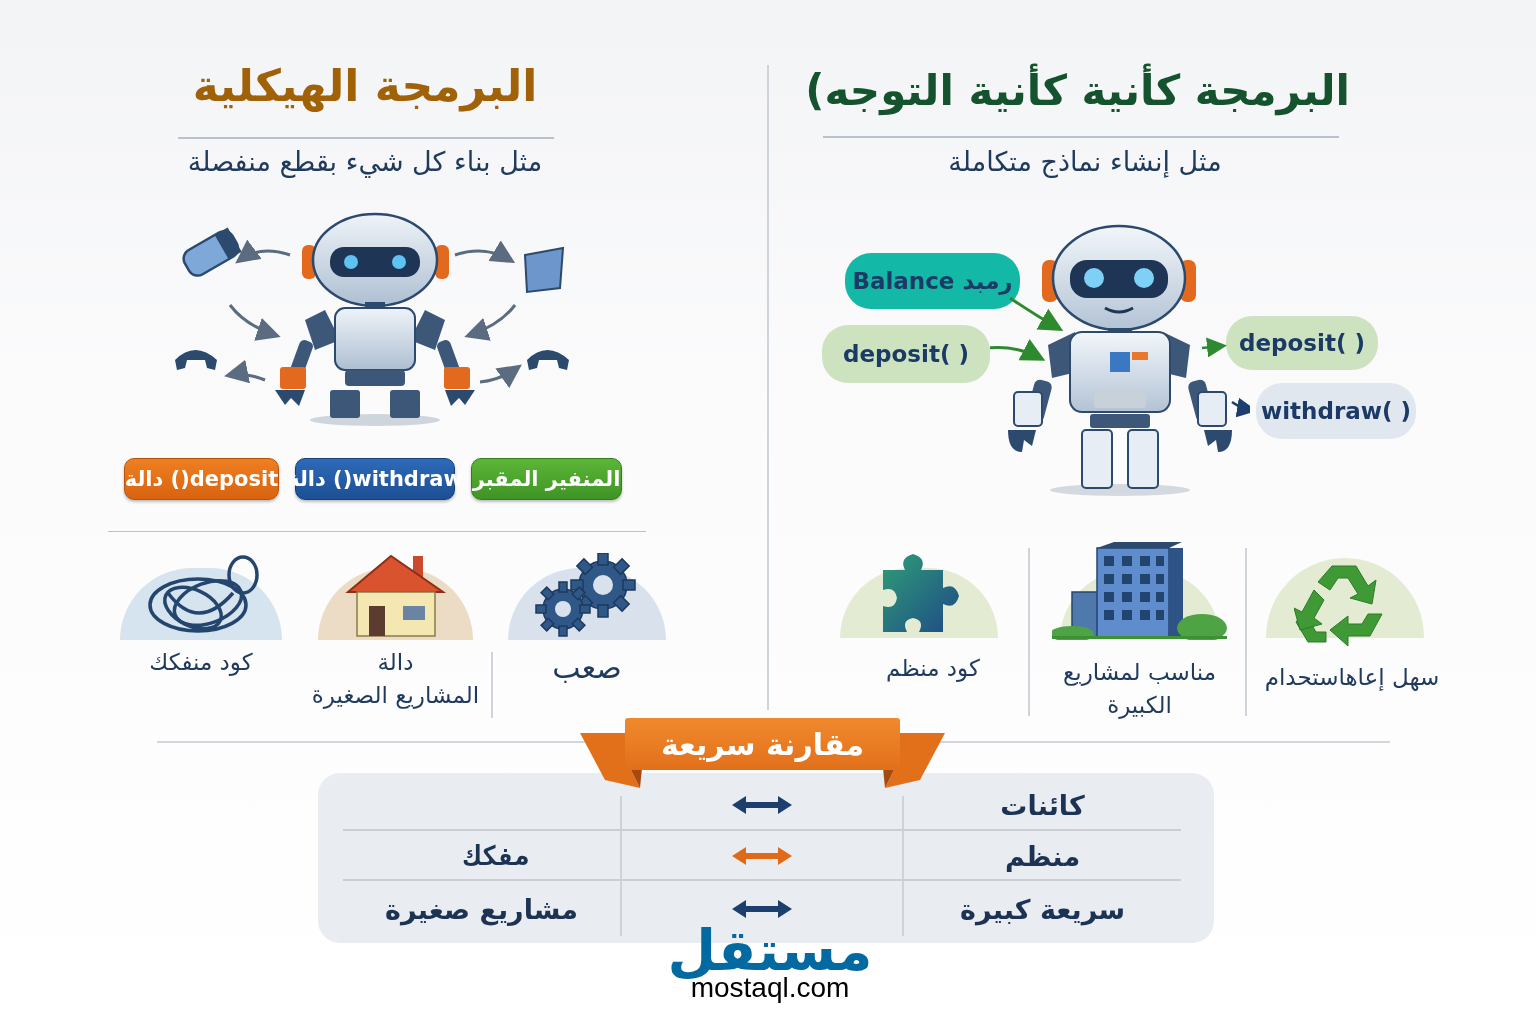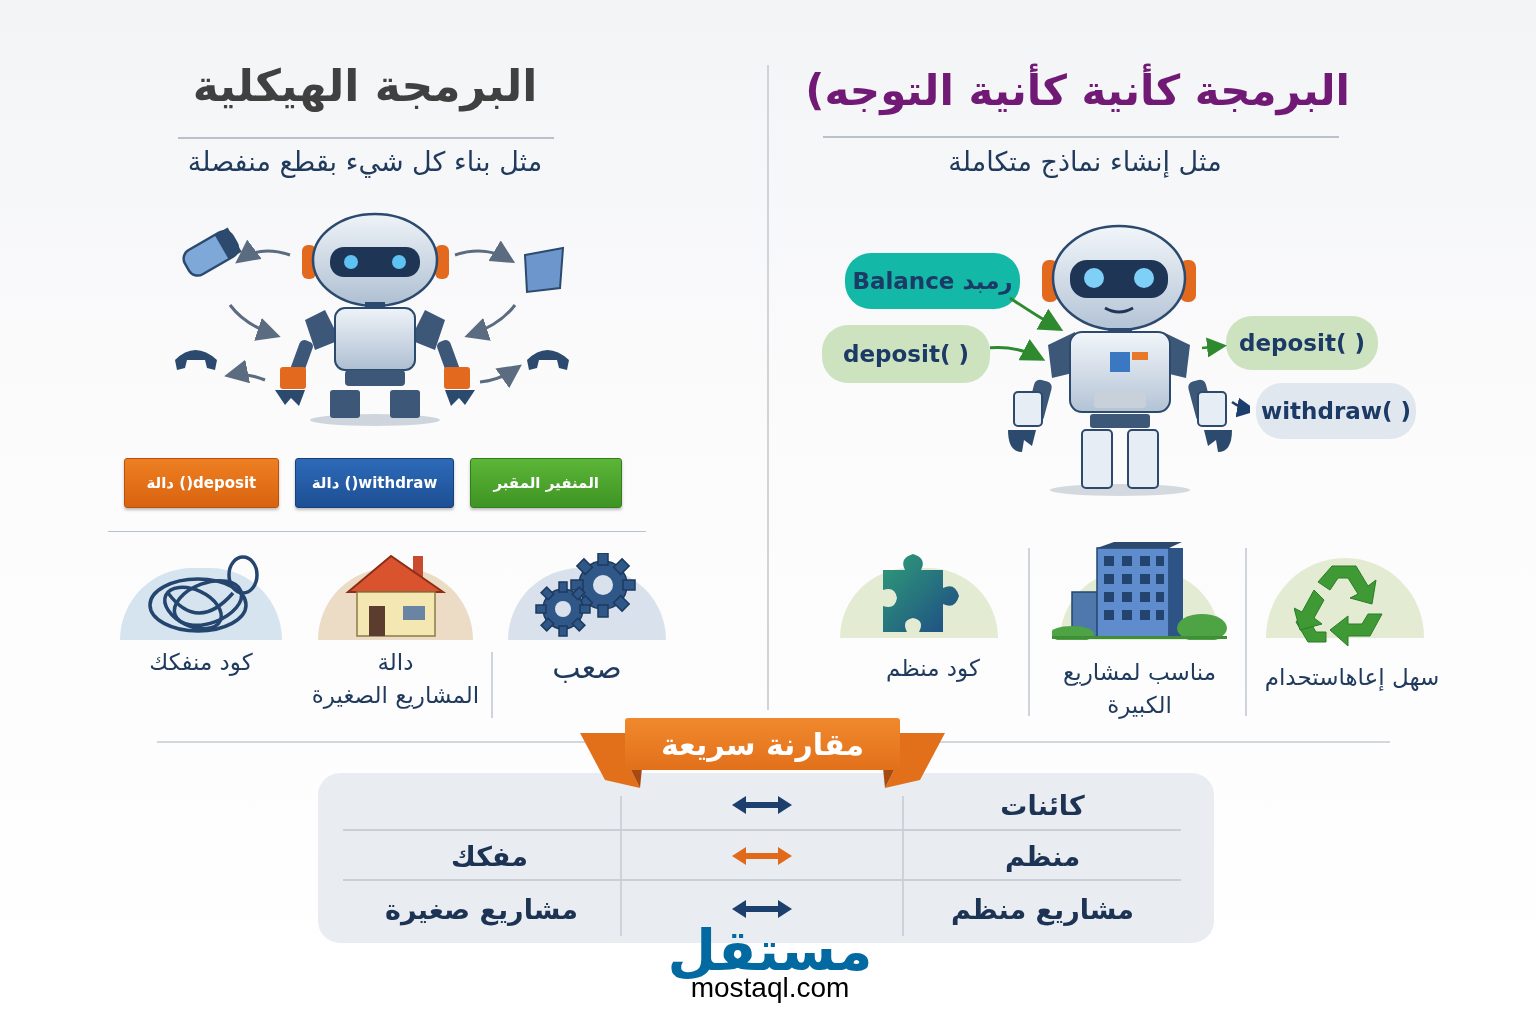--- a/index.html
+++ b/index.html
@@ -8,30 +8,30 @@
     background: linear-gradient(180deg, #f3f4f6 0%, #fbfbfc 40%, #ffffff 100%);
     font-family: "DejaVu Sans", sans-serif;
     position: relative;
     color: #1e3556;
   }
   .abs { position: absolute; }
   .rtl { direction: rtl; }
 
   
   .title { font-weight: bold; font-size: 44px; text-align: center; white-space: nowrap; }
-  .title-left { left: 170px; top: 60px; width: 390px; color: #404040; }
-  .title-right { left: 810px; top: 66px; width: 540px; color: #701a75; font-size: 42px; }
+  .title-left { left: 170px; top: 60px; width: 390px; color: #a16207; }
+  .title-right { left: 810px; top: 66px; width: 540px; color: #14532d; font-size: 42px; }
   .hr { height: 2px; background: #b9c1cc; }
   .subtitle { font-size: 27px; color: #1f3a5c; text-align: center; white-space: nowrap; }
 
   .divider-v { width: 2px; background: #cfd4da; }
 
   
   .tag-btn {
-    height: 50px; border-radius: 3px; color: #fff; font-size: 15px; font-weight: bold;
+    height: 42px; border-radius: 10px; color: #fff; font-size: 21px; font-weight: bold;
     display: flex; align-items: center; justify-content: center; white-space: nowrap;
     box-shadow: 0 2px 3px rgba(0,0,0,0.25);
   }
   .btn-orange { background: linear-gradient(#ee7f22, #d9630f); border: 1px solid #b8520c; }
   .btn-blue { background: linear-gradient(#2d6ab8, #1d4f94); border: 1px solid #173f78; }
   .btn-green { background: linear-gradient(#5cb637, #3e9424); border: 1px solid #347d1d; }
 
   
   .bubble {
     border-radius: 26px; font-size: 23px; font-weight: bold; color: #1c3a66;
@@ -337,33 +337,33 @@
 <div class="abs" style="left:343px; top:782px; width:838px; height:46px;">
   <div class="abs cmp-cell" style="left:279px; top:0; width:280px; height:46px;">
     <svg width="64" height="22" viewBox="0 0 64 22">
         <path d="M2,11 L16,2 L16,8 L48,8 L48,2 L62,11 L48,20 L48,14 L16,14 L16,20 Z" fill="#1d3f6e"></path>
       </svg>
   </div>
   <div class="abs cmp-cell rtl" style="left:561px; top:0; width:277px; height:46px;">كائنات</div>
 </div>
 
 <div class="abs" style="left:343px; top:833px; width:838px; height:46px;">
-  <div class="abs cmp-cell rtl" style="left:8px; top:0; width:277px; height:46px;">مفكك</div>
+  <div class="abs cmp-cell rtl" style="left:16px; top:0; width:277px; height:46px;font-family:Liberation Mono, monospace;">مفكك</div>
   <div class="abs cmp-cell" style="left:279px; top:0; width:280px; height:46px;">
     <svg width="64" height="22" viewBox="0 0 64 22">
         <path d="M2,11 L16,2 L16,8 L48,8 L48,2 L62,11 L48,20 L48,14 L16,14 L16,20 Z" fill="#e06a1a"></path>
       </svg>
   </div>
   <div class="abs cmp-cell rtl" style="left:561px; top:0; width:277px; height:46px;">منظم</div>
 </div>
 
 <div class="abs" style="left:343px; top:885px; width:838px; height:48px;">
   <div class="abs cmp-cell rtl" style="left:0; top:0; width:277px; height:48px;">مشاريع صغيرة</div>
   <div class="abs cmp-cell" style="left:279px; top:0; width:280px; height:48px;">
     <svg width="64" height="22" viewBox="0 0 64 22">
         <path d="M2,11 L16,2 L16,8 L48,8 L48,2 L62,11 L48,20 L48,14 L16,14 L16,20 Z" fill="#1d3f6e"></path>
       </svg>
   </div>
-  <div class="abs cmp-cell rtl" style="left:561px; top:0; width:277px; height:48px;">مشاريع منظم</div>
+  <div class="abs cmp-cell rtl" style="left:561px; top:0; width:277px; height:48px;">سريعة كبيرة</div>
 </div>
 
 <div class="abs watermark-ar rtl" style="left:640px; top:918px; width:260px;">مستقل</div>
 <div class="abs watermark-en" style="left:640px; top:972px; width:260px;">mostaql.com</div>
 
 </body></html>

